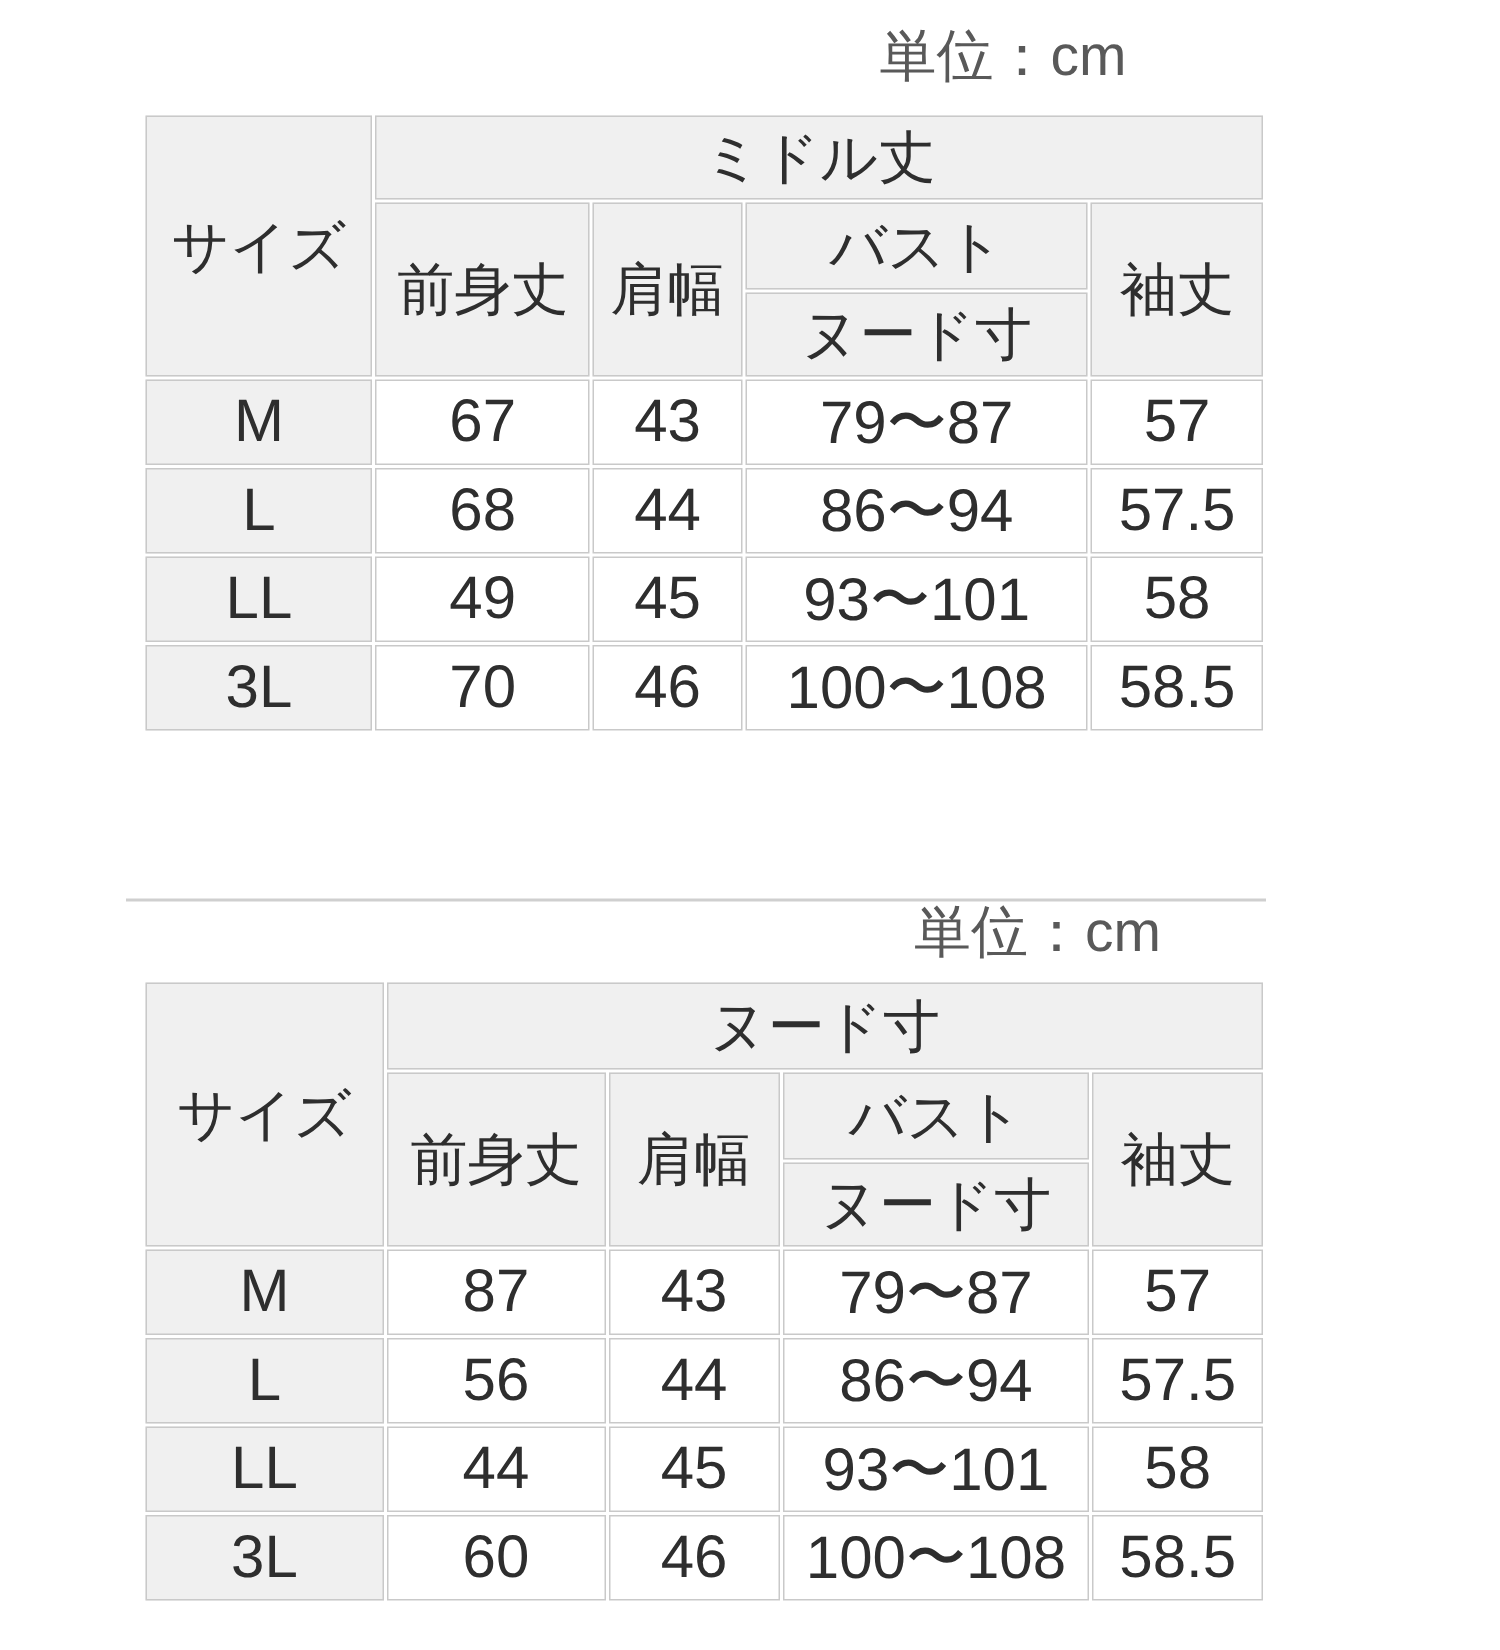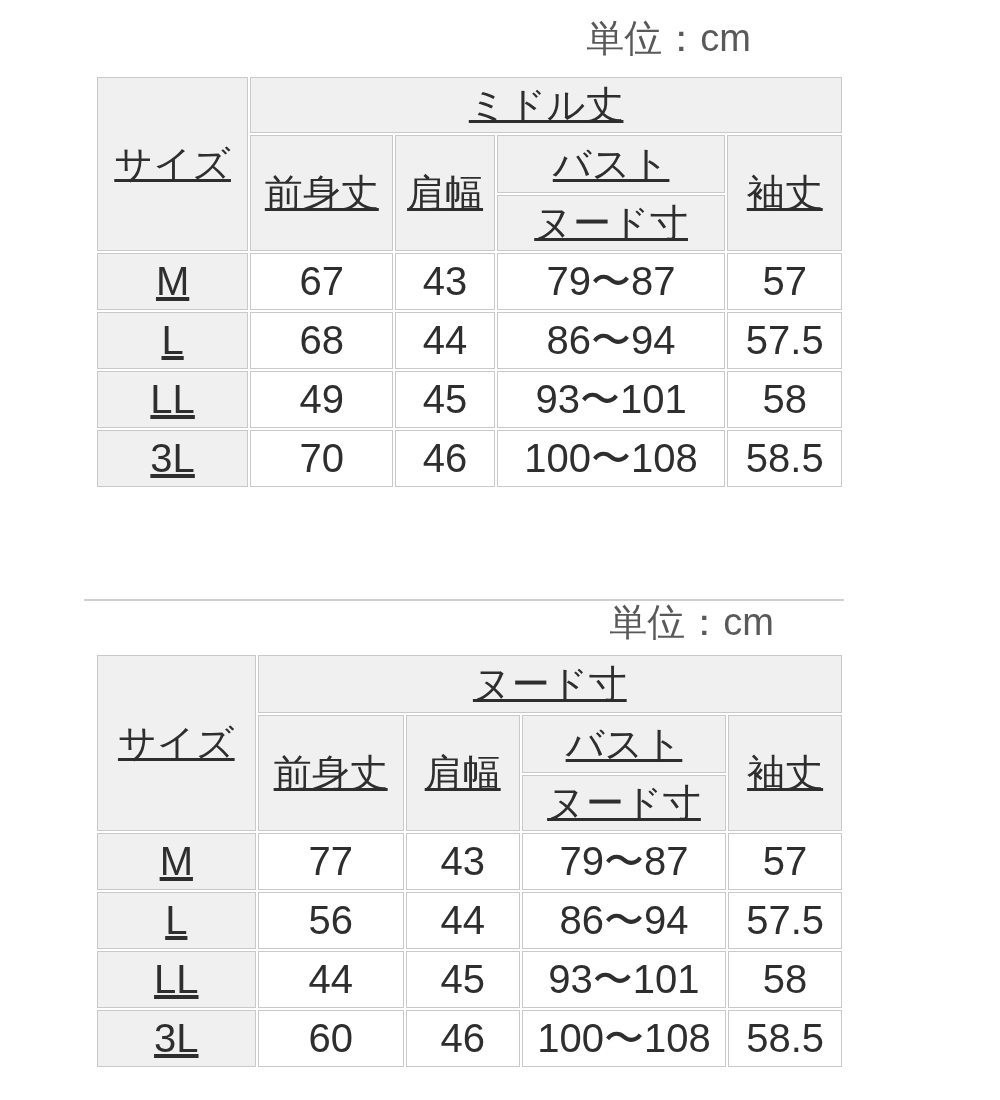--- a/index.html
+++ b/index.html
@@ -42,21 +42,21 @@
     border: 1px solid var(--border, #c9c9c9);
     background: var(--cell-bg, #ffffff);
     color: var(--text, #2e2e2e);
     text-align: center;
     vertical-align: middle;
     font-size: 40px;
     padding: 0;
     overflow: hidden;
     white-space: nowrap;
   }
-  td.h { background: var(--header-bg, #f0f0f0); text-decoration: underline; }
+  td.h { background: var(--header-bg, #f0f0f0); }
   td.jh { font-size: 38px; }
   tr.hr  { height: 56px; }
   tr.hrt { height: 58px; }
   tr.dr  { height: 55px; }
 </style>
 </head>
 <body>
 
 <div class="page">
 
@@ -136,21 +136,21 @@
         <td class="h jh" rowspan="2">前身丈</td>
         <td class="h jh" rowspan="2">肩幅</td>
         <td class="h jh">バスト</td>
         <td class="h jh" rowspan="2">袖丈</td>
       </tr>
       <tr class="hr">
         <td class="h jh">ヌード寸</td>
       </tr>
       <tr class="dr">
         <td class="h">M</td>
-        <td>77</td>
+        <td>87</td>
         <td>43</td>
         <td>79〜87</td>
         <td>57</td>
       </tr>
       <tr class="dr">
         <td class="h">L</td>
         <td>56</td>
         <td>44</td>
         <td>86〜94</td>
         <td>57.5</td>

